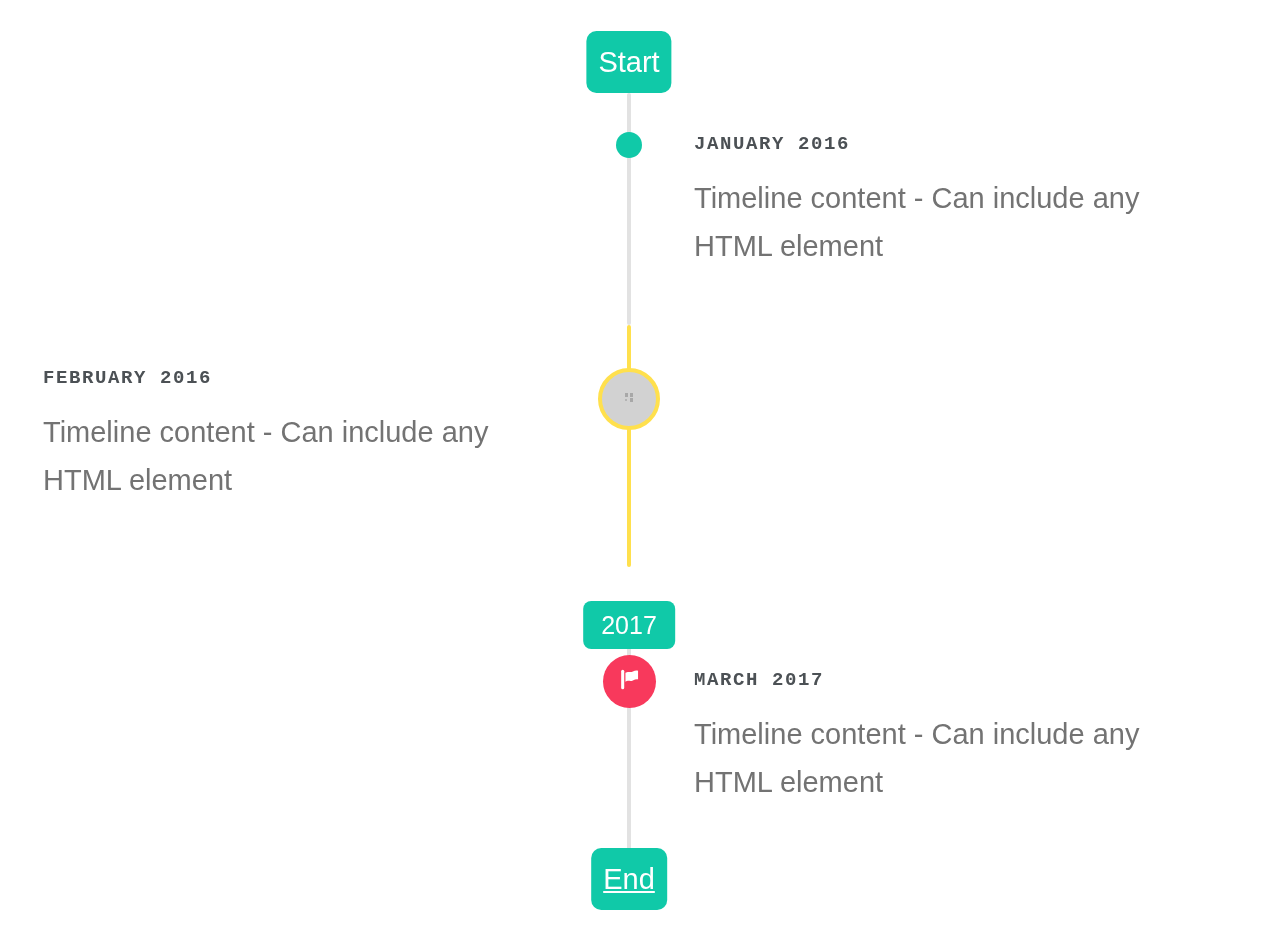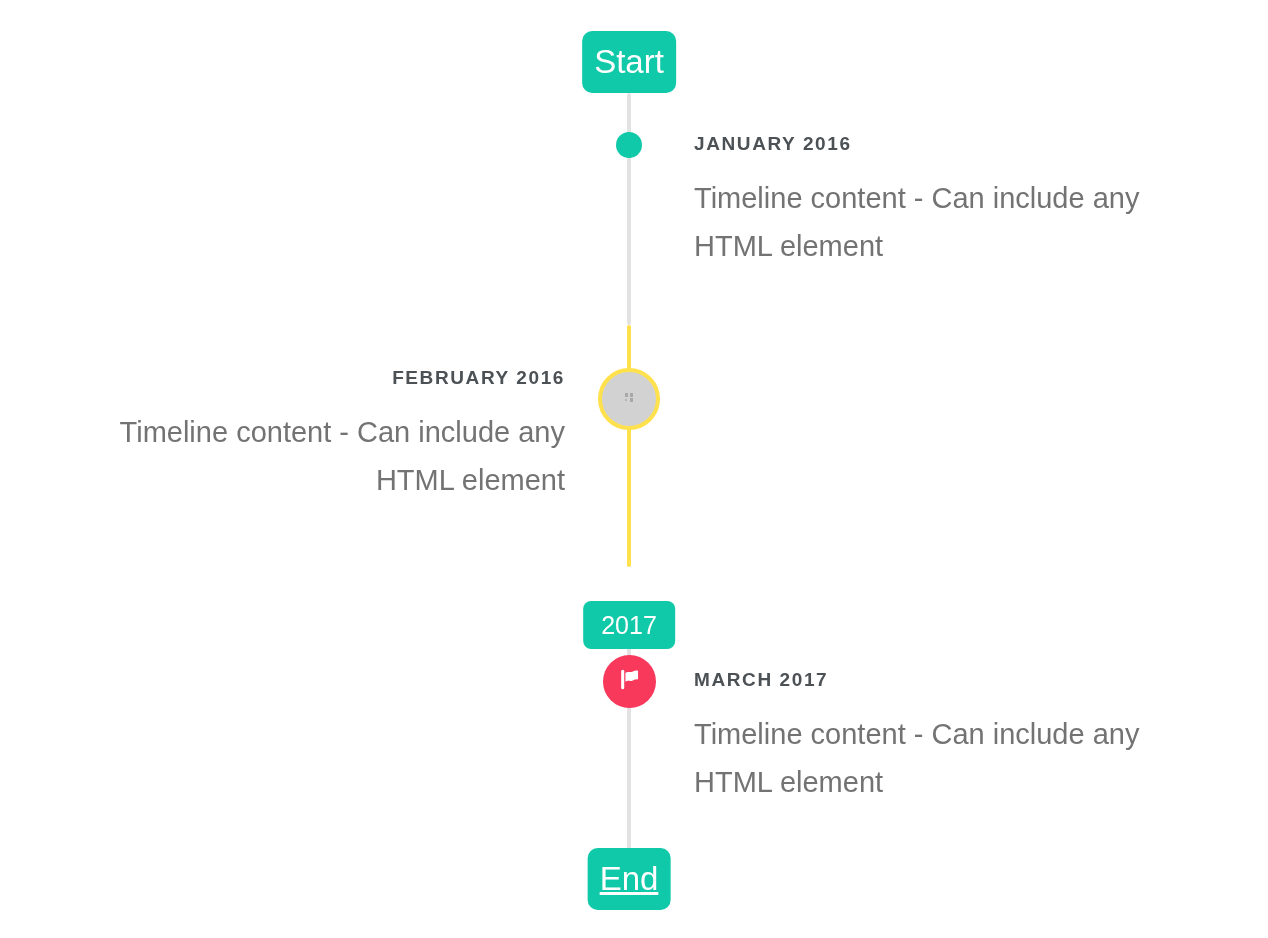--- a/index.html
+++ b/index.html
@@ -34,21 +34,21 @@
     position: absolute;
     left: 629px;
     transform: translateX(-50%);
     background: #10c9a8;
     color: #ffffff;
     text-align: center;
     box-sizing: border-box;
     z-index: 3;
   }
   .badge-large {
-    font-size: 33px;
+    font-size: 29px;
     line-height: 34px;
     padding: 14px 12px;
     border-radius: 10px;
   }
   .badge-small {
     font-size: 25px;
     line-height: 26px;
     padding: 11px 18px;
     border-radius: 8px;
     margin-top: 36px;
@@ -87,30 +87,31 @@
 
   
   .entry { position: absolute; z-index: 1; }
   .entry-title {
     font-size: 19px;
     line-height: 20px;
     font-weight: 700;
     letter-spacing: 1.6px;
     color: #4c5155;
     margin: 0 0 20px 0;
+    font-family: Liberation Mono, monospace;
   }
   .entry-content {
     font-size: 29px;
     line-height: 48px;
     font-weight: 400;
     color: #737373;
     margin: 0;
   }
   .entry-right { left: 694px; width: 522px; text-align: left; }
-  .entry-left  { left: 43px;  width: 522px; text-align: right; }
+  .entry-left  { left: 43px;  width: 522px; text-align: left; }
   .entry-jan { top: 134px; }
   .entry-feb { top: 368px; }
   .entry-mar { top: 670px; }
 </style>
 </head>
 <body>
 
 <div class="canvas">
 
   <div class="line-seg line-gray seg-top"></div>

